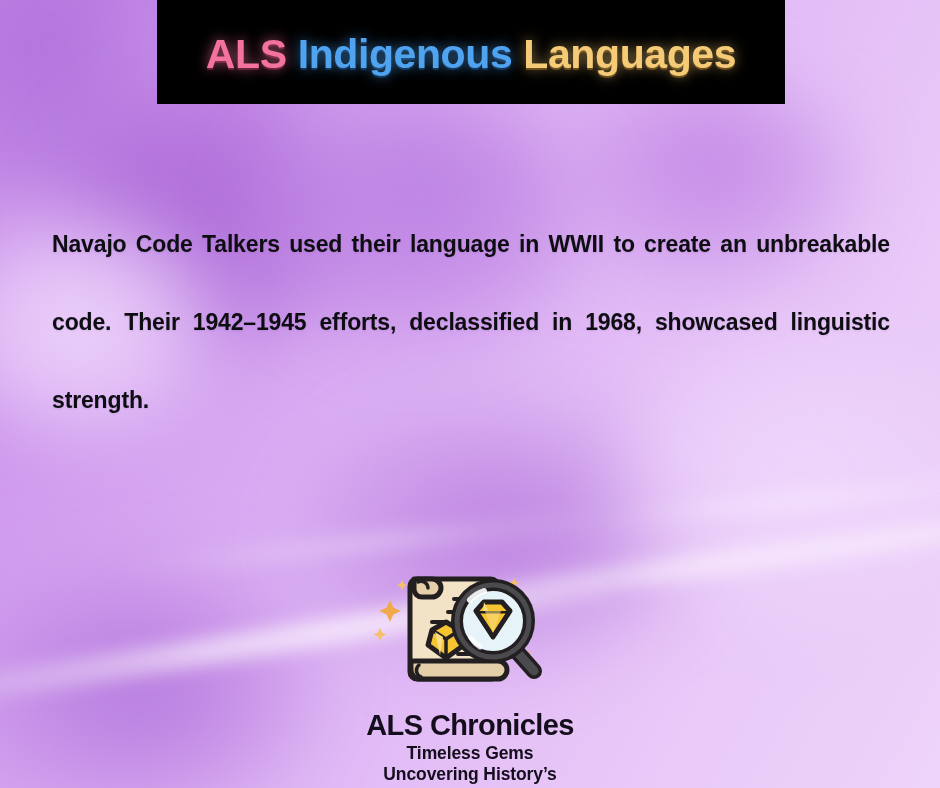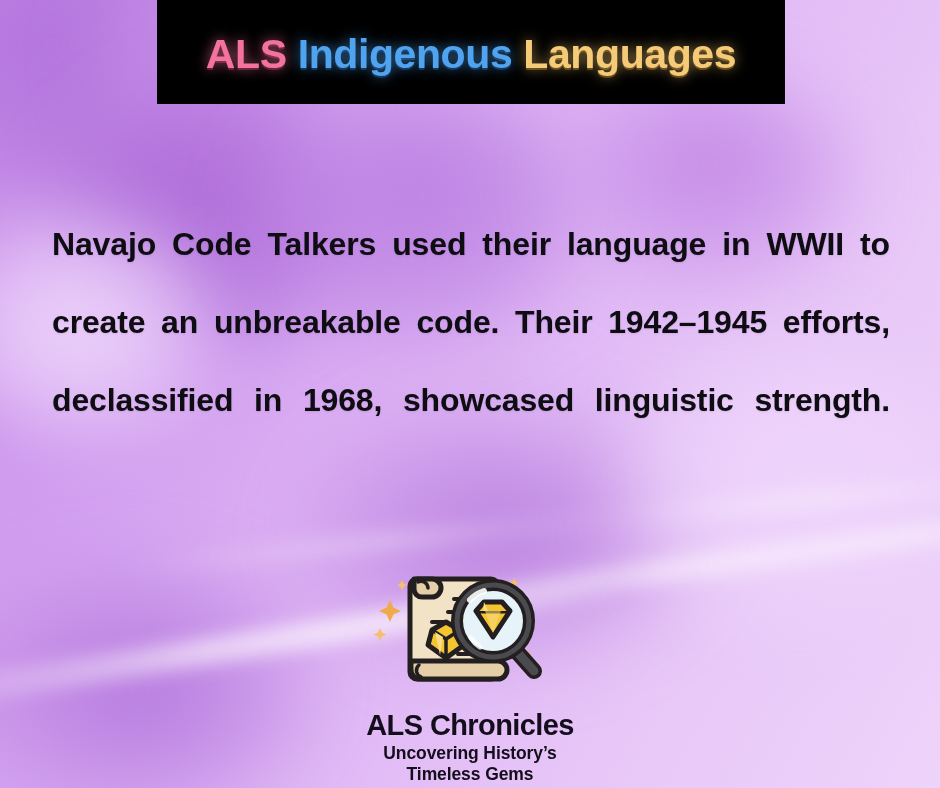--- a/index.html
+++ b/index.html
@@ -115,21 +115,21 @@
   .hw-ind  { color: #4fa3ef; text-shadow: 0 0 13px rgba(79,163,239,0.70), 0 2px 0 rgba(18,60,110,0.6); }
   .hw-lang { color: #f6cb78; text-shadow: 0 0 13px rgba(246,203,120,0.65), 0 2px 0 rgba(120,80,15,0.65); }
 
   
   .body-copy {
     position: absolute;
     left: 52px;
     top: 205px;
     width: 838px;
     color: #0d0d12;
-    font-size: 32px;
+    font-size: 23px;
     font-weight: 700;
     line-height: 78px;
     text-align: justify;
     text-justify: inter-word;
     letter-spacing: -0.15px;
     text-shadow: 0 1px 2px rgba(120,70,160,0.18);
   }
   .body-copy::after {
     content: "";
     display: inline-block;
@@ -240,18 +240,18 @@
         <path d="M114 45 h34 l-17 26 Z" fill="#f5c431" stroke="#231f20" stroke-width="5" stroke-linejoin="round"></path>
         <path d="M114 45 l8 -9 h18 l8 9" fill="#f5c431" stroke="#231f20" stroke-width="5" stroke-linejoin="round"></path>
         <path d="M122 36 l-8 9 17 26 17 -26 -8 -9" fill="none" stroke="#231f20" stroke-width="3.5" stroke-linejoin="round"></path>
         <path d="M122 36 l4 9 -5 0 Z" fill="#fbdd84"></path>
         <path d="M123 45 h16 l-8 22 Z" fill="#fbdd84" opacity="0.55"></path>
       </g>
     </svg>
 
     <div class="brand-name">ALS Chronicles</div>
     <div class="brand-tagline">
+      <div>Timeless Gems</div>
       <div>Uncovering History’s</div>
-      <div>Timeless Gems</div>
     </div>
   </div>
 
 </div>
 
 </body></html>

